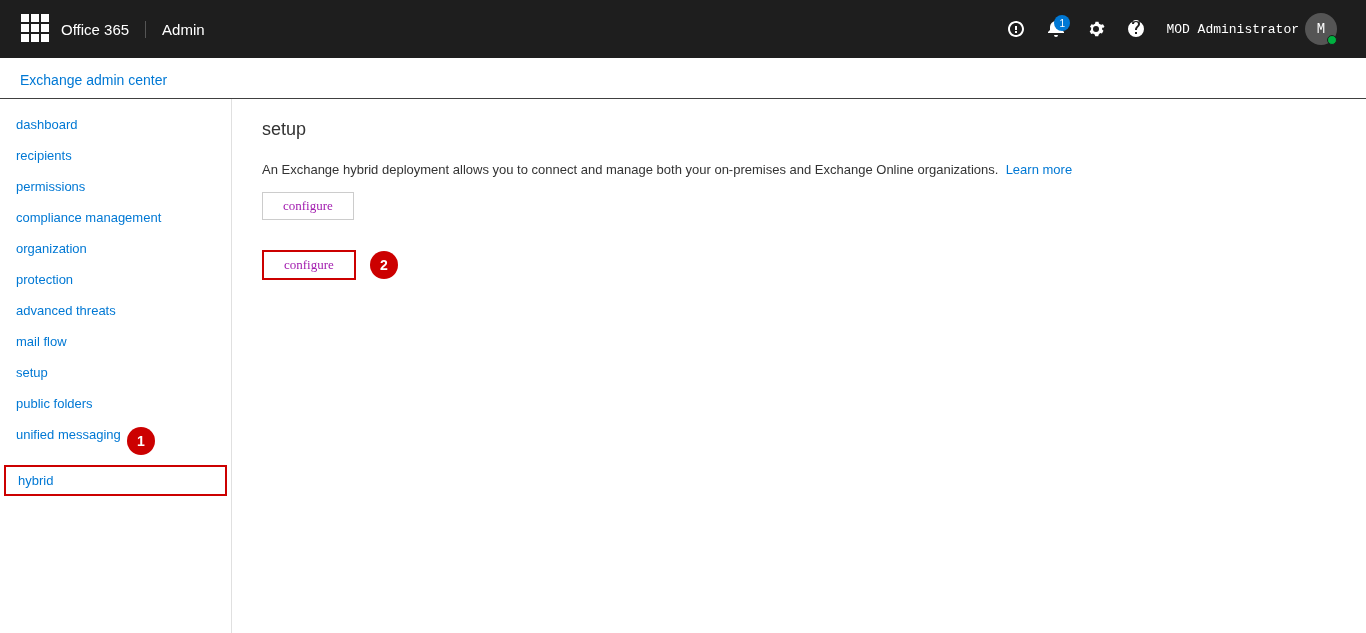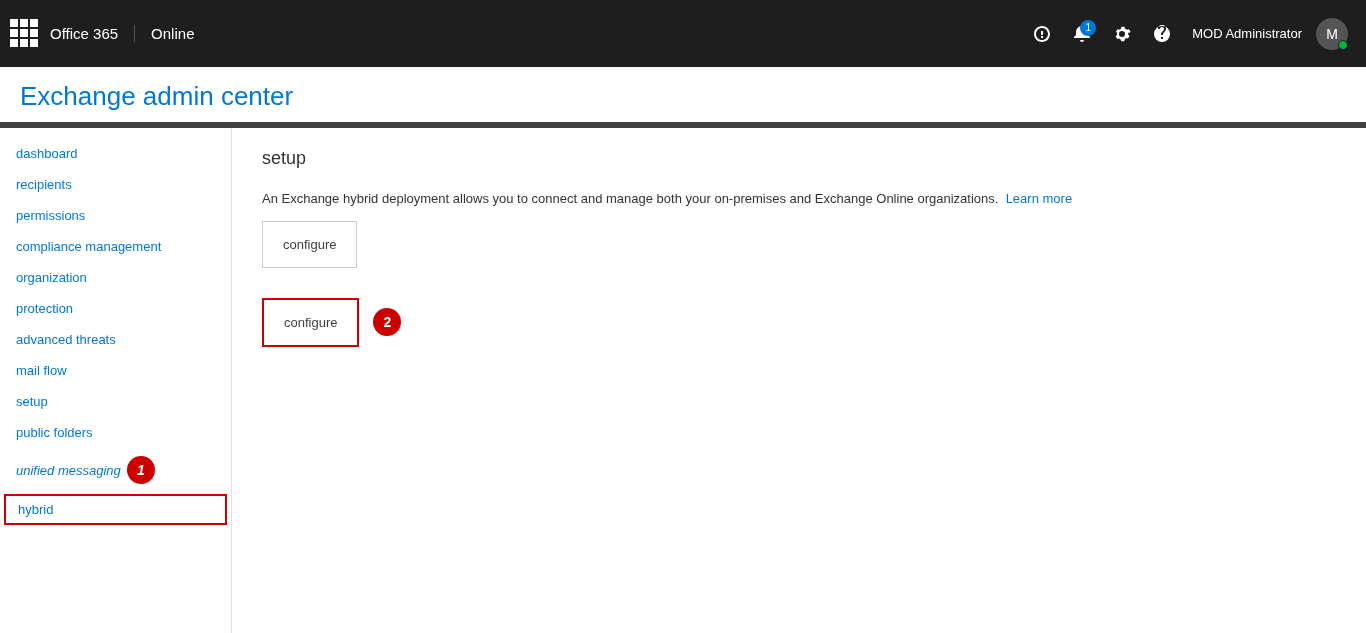--- a/index.html
+++ b/index.html
@@ -1,24 +1,24 @@
 <!DOCTYPE html>
 <html><head>
   <meta charset="utf-8">
   <style>
     * { margin: 0; padding: 0; box-sizing: border-box; }
     body { font-family: 'Segoe UI', Arial, sans-serif; font-size: 13px; background: #fff; }
 
     
     .topbar {
       background: #1e1e1e;
-      height: 67px;
-      display: flex;
-      align-items: center;
-      padding: 0 10px;
+      height: 58px;
+      display: flex;
+      align-items: center;
+      padding: 0 21px;
       gap: 0;
     }
     .topbar-grid-icon {
       width: 30px;
       height: 30px;
       display: grid;
       grid-template-columns: repeat(3, 8px);
       grid-template-rows: repeat(3, 8px);
       gap: 2px;
       margin-right: 10px;
@@ -67,25 +67,26 @@
       width: 16px;
       height: 16px;
       font-size: 10px;
       display: flex;
       align-items: center;
       justify-content: center;
     }
     .topbar-user {
       display: flex;
       align-items: center;
-      gap: 14px;
+      gap: 6px;
       color: #fff;
       font-size: 13px;
       padding: 0 8px;
       cursor: pointer;
+      font-family: Liberation Mono, monospace;
     }
     .avatar {
       width: 32px;
       height: 32px;
       border-radius: 50%;
       background: #555;
       display: flex;
       align-items: center;
       justify-content: center;
       color: #fff;
@@ -104,24 +105,24 @@
     }
 
     
     .page-container {
       display: flex;
       flex-direction: column;
       height: calc(100vh - 50px);
     }
     .page-title {
       color: #0078d4;
-      font-size: 26px;
+      font-size: 14px;
       font-weight: 300;
       padding: 14px 20px 10px 20px;
-      border-bottom: 6px solid #404040;
+      border-bottom: 1px solid #404040;
     }
     .main-layout {
       display: flex;
       flex: 1;
       overflow: hidden;
     }
 
     
     .sidebar {
       width: 232px;
@@ -170,25 +171,26 @@
     }
     .content-text a, .link {
       color: #0078d4;
       text-decoration: none;
       cursor: pointer;
     }
 
     .configure-btn {
       border: 1px solid #ccc;
       background: #fff;
-      padding: 15px 20px;
+      padding: 5px 20px;
       font-size: 13px;
-      color: #404040;
+      color: #a21caf;
       cursor: pointer;
       min-width: 80px;
+      font-family: Liberation Serif, serif;
     }
     .configure-btn.highlighted {
       border: 2px solid #cc0000;
     }
 
     
     .annotation-circle {
       display: inline-flex;
       align-items: center;
       justify-content: center;
@@ -218,21 +220,21 @@
       <span></span>
       <span></span>
     <span></span>
       <span></span>
       <span></span>
     <span></span>
       <span></span>
       <span></span>
   </div>
   <div class="topbar-title">Office 365</div>
-  <div class="topbar-subtitle">Online</div>
+  <div class="topbar-subtitle">Admin</div>
   <div class="topbar-spacer"></div>
   <div class="topbar-icons">
     <div class="topbar-icon-btn">
       <svg width="20" height="20" viewBox="0 0 20 20" fill="white">
         <path d="M10 2C5.58 2 2 5.58 2 10c0 4.42 3.58 8 8 8s8-3.58 8-8c0-4.42-3.58-8-8-8zm0 14c-3.31 0-6-2.69-6-6s2.69-6 6-6 6 2.69 6 6-2.69 6-6 6zm-1-9h2v4h-2zm0 5h2v2h-2z"></path>
       </svg>
     </div>
     <div class="topbar-icon-btn">
       <svg width="20" height="20" viewBox="0 0 20 20" fill="white">
         <path d="M10 2a6 6 0 0 0-6 6v3l-2 2v1h16v-1l-2-2V8a6 6 0 0 0-6-6zm0 16a2 2 0 0 0 2-2H8a2 2 0 0 0 2 2z"></path>
@@ -267,21 +269,21 @@
       <div class="sidebar-item">dashboard</div>
       <div class="sidebar-item">recipients</div>
       <div class="sidebar-item">permissions</div>
       <div class="sidebar-item">compliance management</div>
       <div class="sidebar-item">organization</div>
       <div class="sidebar-item">protection</div>
       <div class="sidebar-item">advanced threats</div>
       <div class="sidebar-item">mail flow</div>
       <div class="sidebar-item">setup</div>
       <div class="sidebar-item">public folders</div>
-      <div class="sidebar-item" style="display:flex; align-items:center;font-style:italic;">
+      <div class="sidebar-item" style="display:flex; ">
         <span>unified messaging</span>
         <span class="annotation-circle">1</span>
       </div>
       <div class="sidebar-item active">hybrid</div>
     </div>
 
     <div class="main-content">
       <div class="section-title">setup</div>
 
       <div class="content-block">

